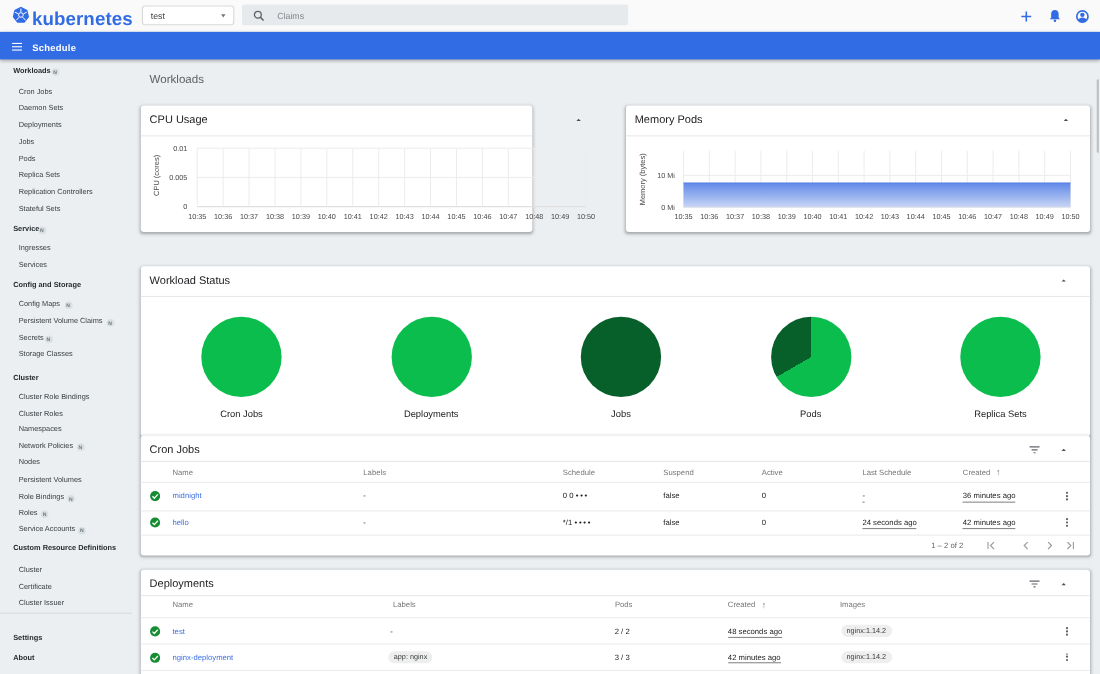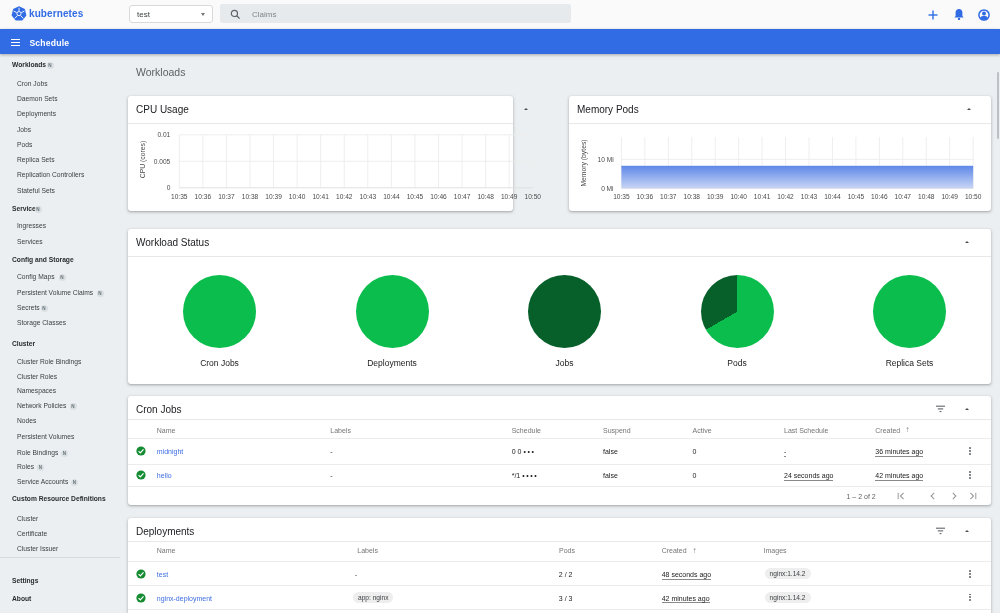--- a/index.html
+++ b/index.html
@@ -36,21 +36,21 @@
   <polygon points="8,0.2 13.9,3 15.4,9.4 11.3,14.6 4.7,14.6 0.6,9.4 2.1,3" fill="#326ce5"></polygon>
   <g stroke="#ffffff" stroke-width="0.9" fill="none">
     <circle cx="8" cy="7.6" r="2.1"></circle>
     <line x1="8" y1="1.8" x2="8" y2="4.9"></line>
     <line x1="2.6" y1="5.0" x2="5.7" y2="6.6"></line>
     <line x1="3.8" y1="12.4" x2="6.4" y2="9.6"></line>
     <line x1="12.2" y1="12.4" x2="9.6" y2="9.6"></line>
     <line x1="13.4" y1="5.0" x2="10.3" y2="6.6"></line>
   </g>
 </svg>
-<div class="abs" style="left:29px;top:8px;font-size:10px;font-weight:bold;color:#326ce5;letter-spacing:0.1px">kubernetes</div>
+<div class="abs" style="left:29px;top:8px;font-size:17px;font-weight:bold;color:#326ce5;letter-spacing:0.1px">kubernetes</div>
 <div class="abs" style="left:129px;top:5px;width:84px;height:18px;background:#fff;border:1px solid #d9d9d9;border-radius:3px"></div>
 <div class="abs" style="left:137px;top:10px;font-size:8px;color:#3c4043">test</div>
 <div class="abs" style="left:200.5px;top:12.5px;width:0;height:0;border-left:2.6px solid transparent;border-right:2.6px solid transparent;border-top:3px solid #757575"></div>
 <div class="abs" style="left:220px;top:4px;width:351px;height:19px;background:#e7eaec;border-radius:2px"></div>
 <svg class="abs" style="left:230px;top:9px" width="11" height="11" viewBox="0 0 11 11">
   <circle cx="4.4" cy="4.4" r="3.1" fill="none" stroke="#5f6368" stroke-width="1.2"></circle>
   <line x1="6.8" y1="6.8" x2="9.6" y2="9.6" stroke="#5f6368" stroke-width="1.3"></line>
 </svg>
 <div class="abs" style="left:252px;top:9.5px;font-size:8px;color:#80868b">Claims</div>
 
@@ -71,21 +71,21 @@
 <div id="bluebar"></div>
 <div class="abs" style="z-index:6;left:10.8px;top:38.6px;width:9.6px;height:1.5px;background:#fff"></div>
 <div class="abs" style="z-index:6;left:10.8px;top:41.6px;width:9.6px;height:1.5px;background:#fff"></div>
 <div class="abs" style="z-index:6;left:10.8px;top:44.6px;width:9.6px;height:1.5px;background:#fff"></div>
 <div class="abs" style="z-index:6;left:29.4px;top:37.5px;font-size:8.6px;font-weight:bold;color:#fff;letter-spacing:0.2px">Schedule</div>
 
 <div id="sidebar"></div>
 
 <div class="abs" style="left:136px;top:66px;font-size:10.5px;color:#5d6165">Workloads</div>
 
-<div class="card" id="cpucard" style="left:128px;top:96px;width:385px;height:115px">
+<div class="card" id="cpucard" style="left:128px;top:96px;width:356px;height:115px">
   <div class="ctitle" style="top:7.5px;left:8px">CPU Usage</div>
   <div class="caret" style="left:396.3px;top:12px"></div>
   <div class="divider" style="top:26.5px"></div>
   <svg width="422" height="88" viewBox="0 0 422 88" style="position:absolute;left:0;top:27px" id="cpuchart">
         <line x1="51.3" y1="11.8" x2="51.3" y2="64.8" stroke="#ececec" stroke-width="0.9"></line>
         <line x1="74.866" y1="11.8" x2="74.866" y2="64.8" stroke="#ececec" stroke-width="0.9"></line>
         <line x1="98.43199999999999" y1="11.8" x2="98.43199999999999" y2="64.8" stroke="#ececec" stroke-width="0.9"></line>
         <line x1="121.99799999999999" y1="11.8" x2="121.99799999999999" y2="64.8" stroke="#ececec" stroke-width="0.9"></line>
         <line x1="145.564" y1="11.8" x2="145.564" y2="64.8" stroke="#ececec" stroke-width="0.9"></line>
         <line x1="169.13" y1="11.8" x2="169.13" y2="64.8" stroke="#ececec" stroke-width="0.9"></line>
@@ -171,21 +171,21 @@
         <text x="286.9" y="76.3" text-anchor="middle" font-size="6.6" fill="#4a4a4a" font-family="Liberation Sans, sans-serif">10:45</text>
         <text x="310.34999999999997" y="76.3" text-anchor="middle" font-size="6.6" fill="#4a4a4a" font-family="Liberation Sans, sans-serif">10:46</text>
         <text x="333.79999999999995" y="76.3" text-anchor="middle" font-size="6.6" fill="#4a4a4a" font-family="Liberation Sans, sans-serif">10:47</text>
         <text x="357.24999999999994" y="76.3" text-anchor="middle" font-size="6.6" fill="#4a4a4a" font-family="Liberation Sans, sans-serif">10:48</text>
         <text x="380.7" y="76.3" text-anchor="middle" font-size="6.6" fill="#4a4a4a" font-family="Liberation Sans, sans-serif">10:49</text>
         <text x="404.15" y="76.3" text-anchor="middle" font-size="6.6" fill="#4a4a4a" font-family="Liberation Sans, sans-serif">10:50</text>
         <text x="17" y="40" text-anchor="middle" font-size="6.8" fill="#4a4a4a" font-family="Liberation Sans, sans-serif" transform="rotate(-90 17 40)">Memory (bytes)</text>
       </svg>
 </div>
 
-<div class="card" id="statuscard" style="left:128px;top:229px;width:863px;height:155px">
+<div class="card" id="statuscard" style="left:128px;top:242px;width:863px;height:155px">
   <div class="ctitle" style="top:8px;left:8px">Workload Status</div>
   <div class="caret" style="left:837.3px;top:11.5px"></div>
   <div class="divider" style="top:27px"></div>
   <div class="pie" style="position:absolute;left:55px;top:46px;width:73px;height:73px;border-radius:50%;background:#0abd4c"></div>
   <div class="pie" style="position:absolute;left:227.5px;top:46px;width:73px;height:73px;border-radius:50%;background:#0abd4c"></div>
   <div class="pie" style="position:absolute;left:400px;top:46px;width:73px;height:73px;border-radius:50%;background:#075f2a"></div>
   <div class="pie" style="position:absolute;left:572.5px;top:46px;width:73px;height:73px;border-radius:50%;background:conic-gradient(#0abd4c 0deg 240deg, #075f2a 240deg 360deg)"></div>
   <div class="pie" style="position:absolute;left:745px;top:46px;width:73px;height:73px;border-radius:50%;background:#0abd4c"></div>
   <div class="abs" style="left:55px;top:129px;width:73px;text-align:center;font-size:8.5px;color:#212121">Cron Jobs</div>
   <div class="abs" style="left:227.5px;top:129px;width:73px;text-align:center;font-size:8.5px;color:#212121">Deployments</div>

